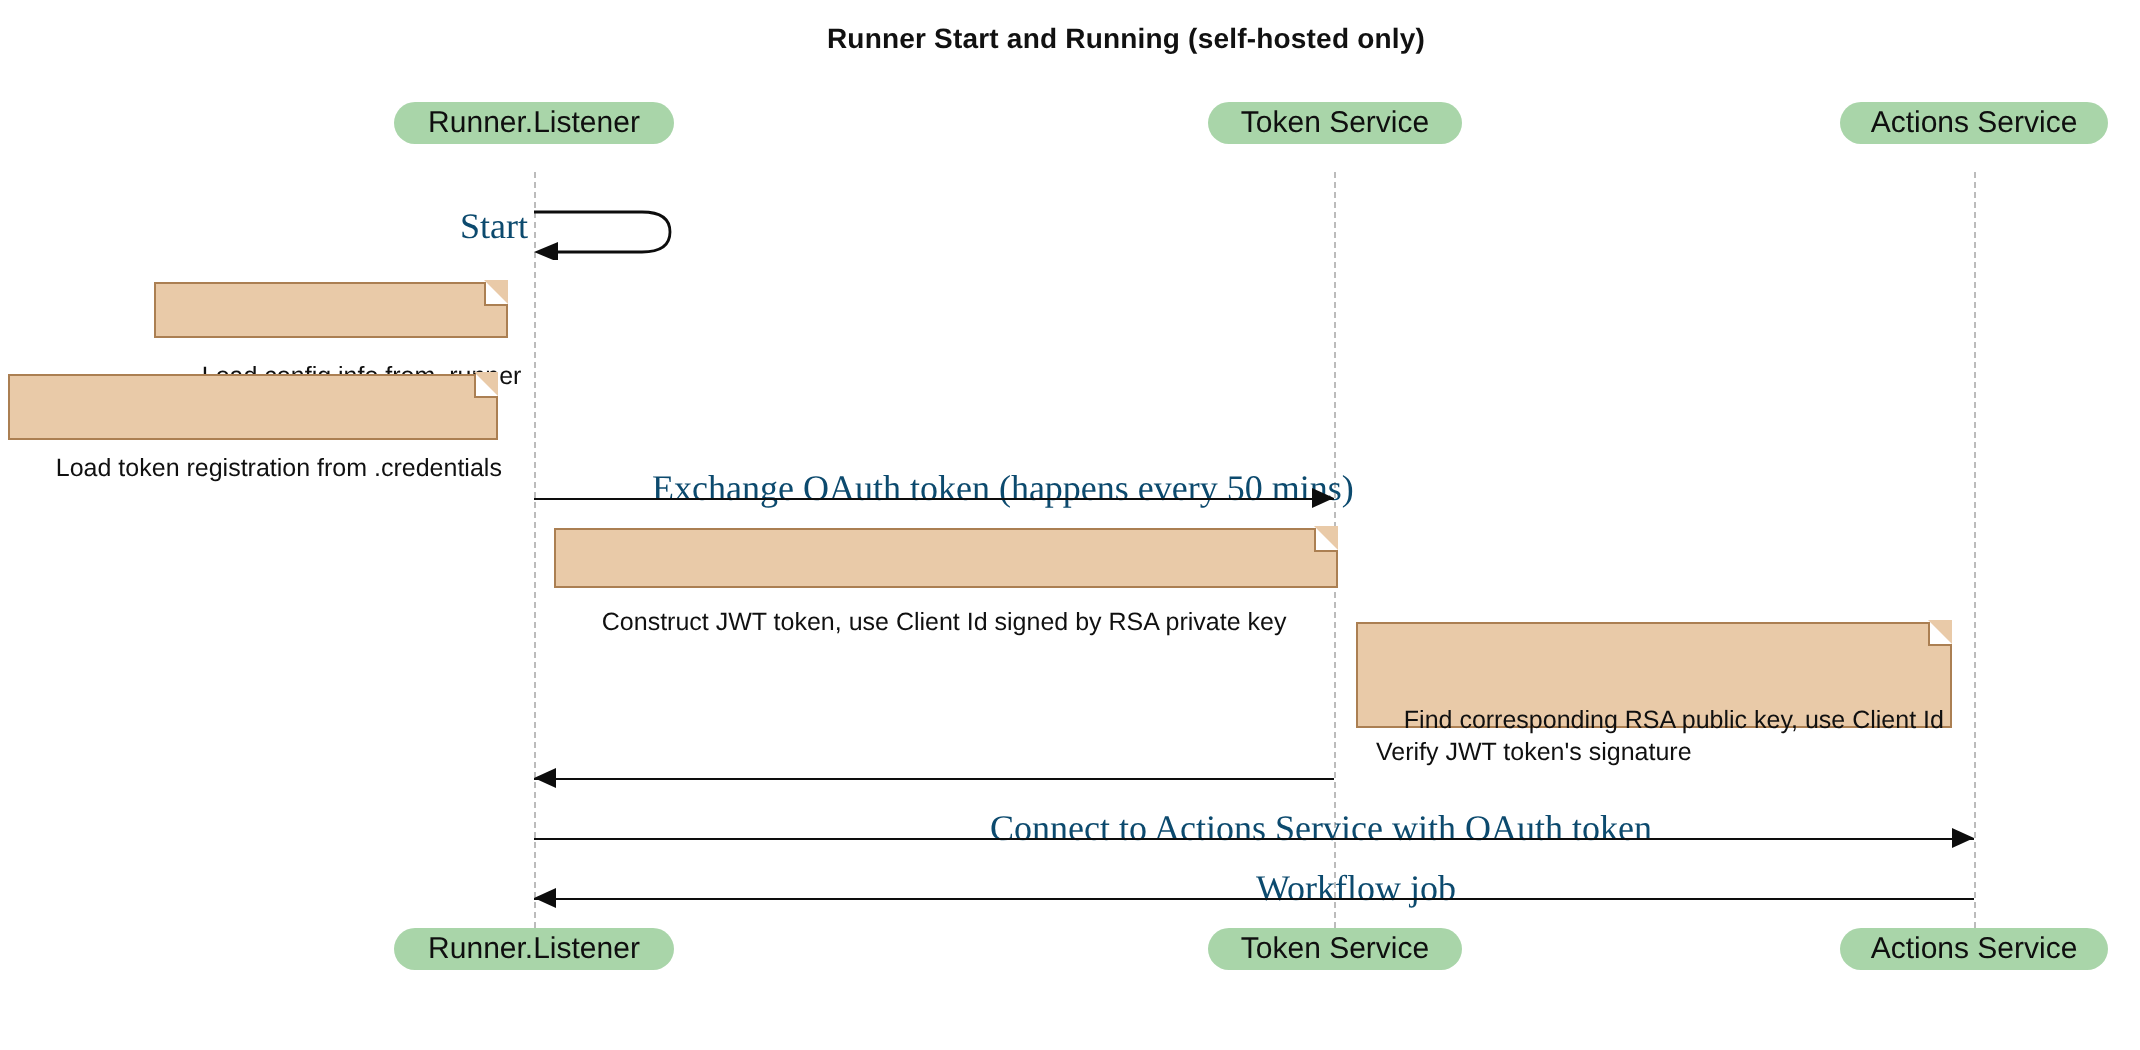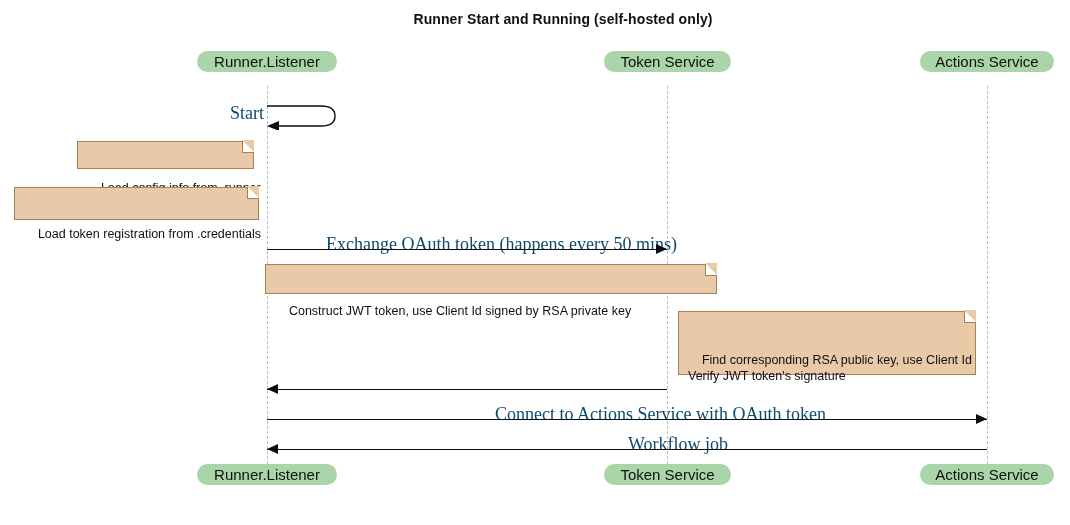--- a/index.html
+++ b/index.html
@@ -140,35 +140,35 @@
   <svg class="self-loop" style="left:265px; top:104px;" width="74" height="26" viewBox="0 0 74 26">
     <path d="M 2 2 L 56 2 Q 70 2 70 12 Q 70 22 56 22 L 14 22" fill="none" stroke="#0d0d0d" stroke-width="1.4"></path>
     <polygon points="14,17 2,22 14,27" fill="#0d0d0d"></polygon>
   </svg>
 
   <div class="note" style="left:77px; top:141px; width:177px; height:28px;">
     <span class="dogear"></span>
     <span>Load config info from .runner</span>
   </div>
 
-  <div class="note" style="left:14px; top:187px; width:245px; height:33px;">
+  <div class="note" style="left:4px; top:187px; width:245px; height:33px;">
     <span class="dogear"></span>
     <span>Load token registration from .credentials</span>
   </div>
 
   <div class="msg-label" style="left:326px; top:234px;">Exchange OAuth token (happens every 50 mins)</div>
   <div class="msg-line" style="left:267px; top:249px; width:400px;"></div>
   <div class="arrowhead right" style="left:656px; top:244px;"></div>
 
-  <div class="note" style="left:265px; top:264px; width:452px; height:30px;">
+  <div class="note" style="left:277px; top:264px; width:392px; height:30px;">
     <span class="dogear"></span>
     <span>Construct JWT token, use Client Id signed by RSA private key</span>
   </div>
 
-  <div class="note" style="left:678px; top:311px; width:298px; height:64px; padding-top:8px;">
+  <div class="note" style="left:678px; top:311px; width:298px; height:53px; padding-top:8px;">
     <span class="dogear"></span>
     <span>Find corresponding RSA public key, use Client Id
 Verify JWT token's signature</span>
   </div>
 
   <div class="msg-line" style="left:267px; top:389px; width:400px;"></div>
   <div class="arrowhead left" style="left:267px; top:384px;"></div>
 
   <div class="msg-label" style="left:495px; top:404px;">Connect to Actions Service with OAuth token</div>
   <div class="msg-line" style="left:267px; top:419px; width:720px;"></div>

